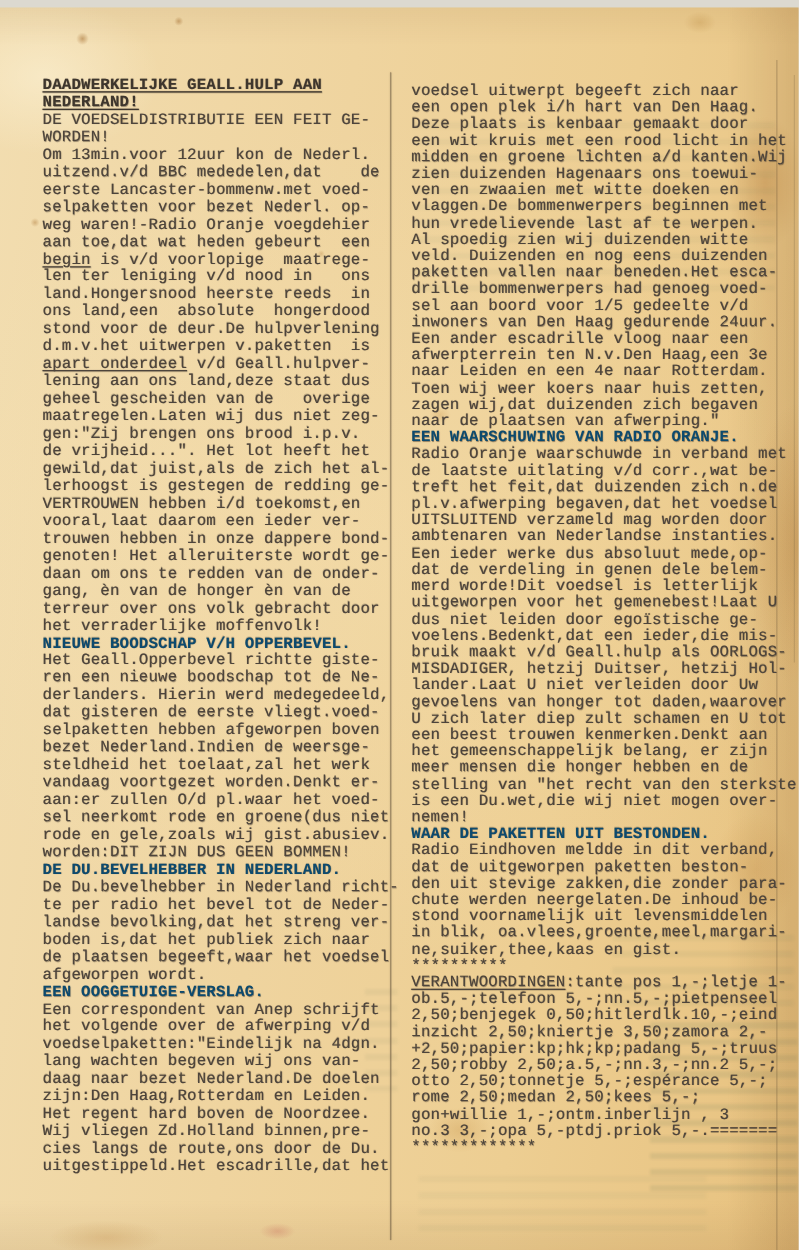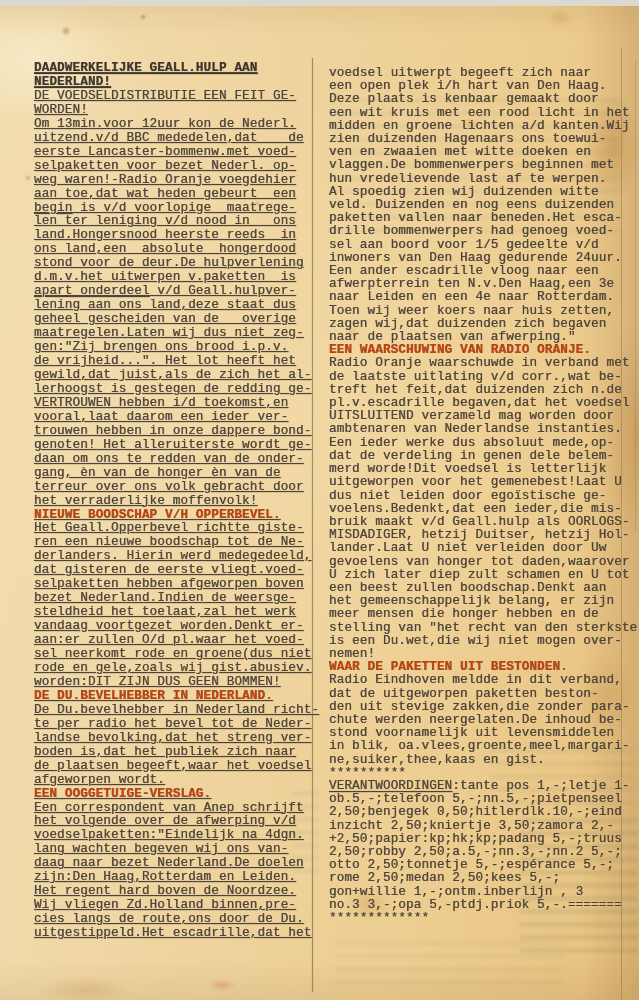--- a/index.html
+++ b/index.html
@@ -40,27 +40,27 @@
       linear-gradient(to right, rgba(120,80,30,0) 91%, rgba(120,80,30,.14) 99%),
       linear-gradient(to bottom, rgba(120,80,30,.07) 0%, rgba(120,80,30,0) 3%, rgba(120,80,30,0) 96%, rgba(120,80,30,.09) 100%);
   }
   
   .col{
     position:absolute;z-index:3;
     font-size:12.6px;letter-spacing:.15px;
     color:#4d443b;
     text-shadow:.4px .3px .6px rgba(77,66,55,.55), -.3px -.2px .5px rgba(77,66,55,.25);
   }
-  .col-left{left:34px;top:62px;width:285px;line-height:13.95px;text-decoration:underline;}
+  .col-left{left:34px;top:62px;width:285px;line-height:13.95px;}
   .col-right{left:329px;top:67px;width:310px;line-height:13.2px;}
   .tl{white-space:pre;height:inherit;}
   .tl.ctr{text-align:left;}
   .tl .und, .tl.und{text-decoration:underline;text-underline-offset:2px;text-decoration-thickness:1px;}
   .tl.und{font-weight:bold;color:#3e362d;}
-  .tl.hd{font-weight:bold;color:#c2410c;}
+  .tl.hd{font-weight:bold;color:#0c4a6e;}
   
   .vline{position:absolute;width:1px;z-index:2;}
   .divider{left:312px;top:58px;height:934px;background:rgba(98,82,58,.55);box-shadow:0 0 1px rgba(98,82,58,.5);}
   .fold-right{left:621px;top:48px;height:952px;background:rgba(110,90,60,.35);}
   .fold-right2{left:635px;top:60px;height:470px;background:rgba(110,90,60,.22);}
   
   .bleed{
     position:absolute;z-index:1;filter:blur(1.4px);
     background:repeating-linear-gradient(to bottom, rgba(0,0,0,0) 0 3px, rgba(100,120,90,.11) 3px 8px, rgba(0,0,0,0) 8px 13px);
   }
@@ -173,35 +173,35 @@
       <div class="tl">Een ander escadrille vloog naar een</div>
       <div class="tl">afwerpterrein ten N.v.Den Haag,een 3e</div>
       <div class="tl">naar Leiden en een 4e naar Rotterdam.</div>
       <div class="tl">Toen wij weer koers naar huis zetten,</div>
       <div class="tl">zagen wij,dat duizenden zich begaven</div>
       <div class="tl">naar de plaatsen van afwerping."</div>
       <div class="tl hd">EEN WAARSCHUWING VAN RADIO ORANJE.</div>
       <div class="tl">Radio Oranje waarschuwde in verband met</div>
       <div class="tl">de laatste uitlating v/d corr.,wat be-</div>
       <div class="tl">treft het feit,dat duizenden zich n.de</div>
-      <div class="tl">pl.v.escadrille begaven,dat het voedsel</div>
+      <div class="tl">pl.v.afwerping begaven,dat het voedsel</div>
       <div class="tl">UITSLUITEND verzameld mag worden door</div>
       <div class="tl">ambtenaren van Nederlandse instanties.</div>
       <div class="tl">Een ieder werke dus absoluut mede,op-</div>
       <div class="tl">dat de verdeling in genen dele belem-</div>
       <div class="tl">merd worde!Dit voedsel is letterlijk</div>
       <div class="tl">uitgeworpen voor het gemenebest!Laat U</div>
       <div class="tl">dus niet leiden door egoïstische ge-</div>
       <div class="tl">voelens.Bedenkt,dat een ieder,die mis-</div>
       <div class="tl">bruik maakt v/d Geall.hulp als OORLOGS-</div>
       <div class="tl">MISDADIGER, hetzij Duitser, hetzij Hol-</div>
       <div class="tl">lander.Laat U niet verleiden door Uw</div>
       <div class="tl">gevoelens van honger tot daden,waarover</div>
       <div class="tl">U zich later diep zult schamen en U tot</div>
-      <div class="tl">een beest zullen boodschap.Denkt aan</div>
+      <div class="tl">een beest trouwen kenmerken.Denkt aan</div>
       <div class="tl">het gemeenschappelijk belang, er zijn</div>
       <div class="tl">meer mensen die honger hebben en de</div>
       <div class="tl">stelling van "het recht van den sterkste</div>
       <div class="tl">is een Du.wet,die wij niet mogen over-</div>
       <div class="tl">nemen!</div>
       <div class="tl hd">WAAR DE PAKETTEN UIT BESTONDEN.</div>
       <div class="tl">Radio Eindhoven meldde in dit verband,</div>
       <div class="tl">dat de uitgeworpen paketten beston-</div>
       <div class="tl">den uit stevige zakken,die zonder para-</div>
       <div class="tl">chute werden neergelaten.De inhoud be-</div>

